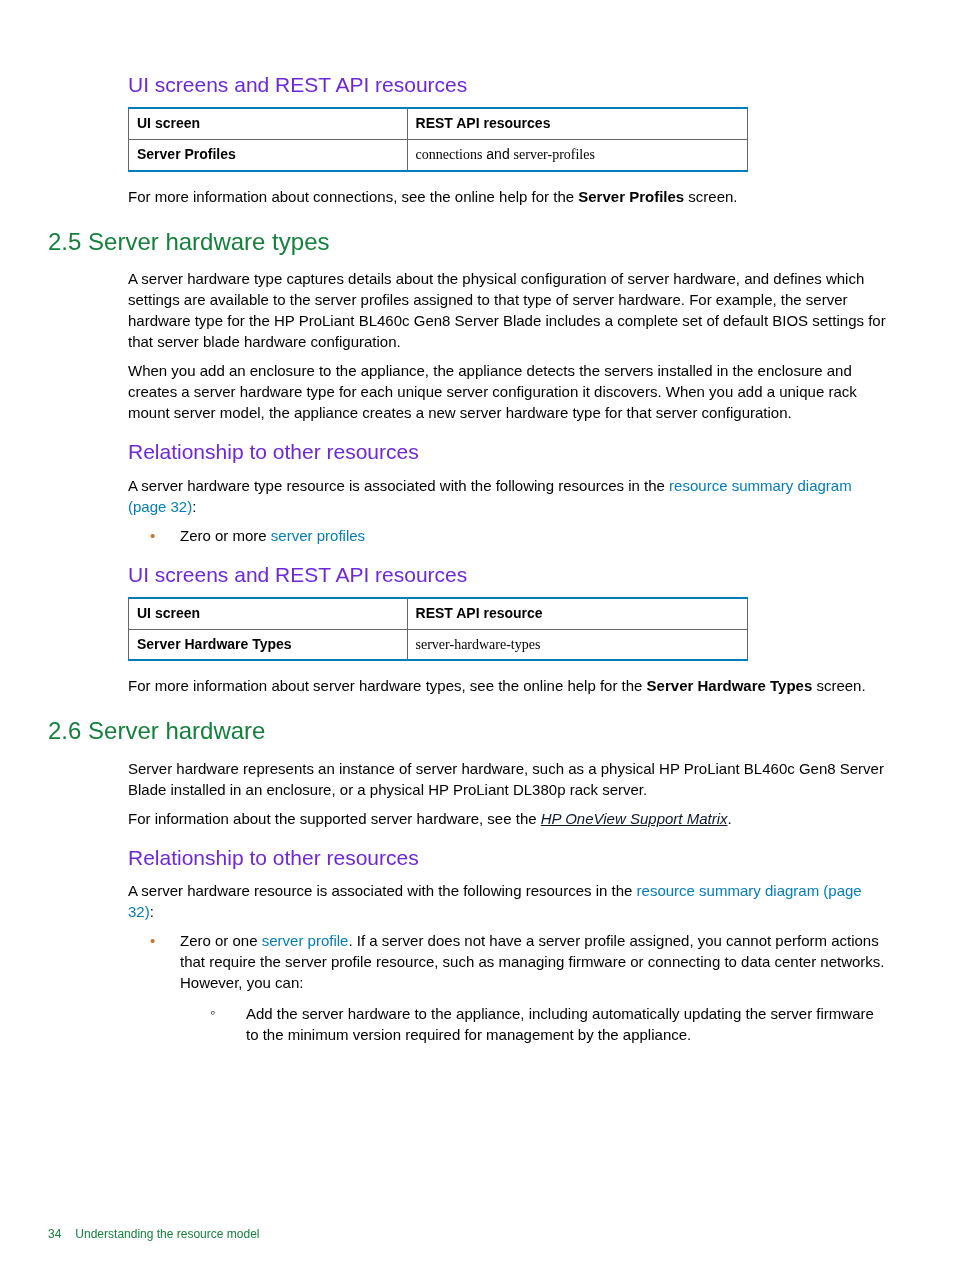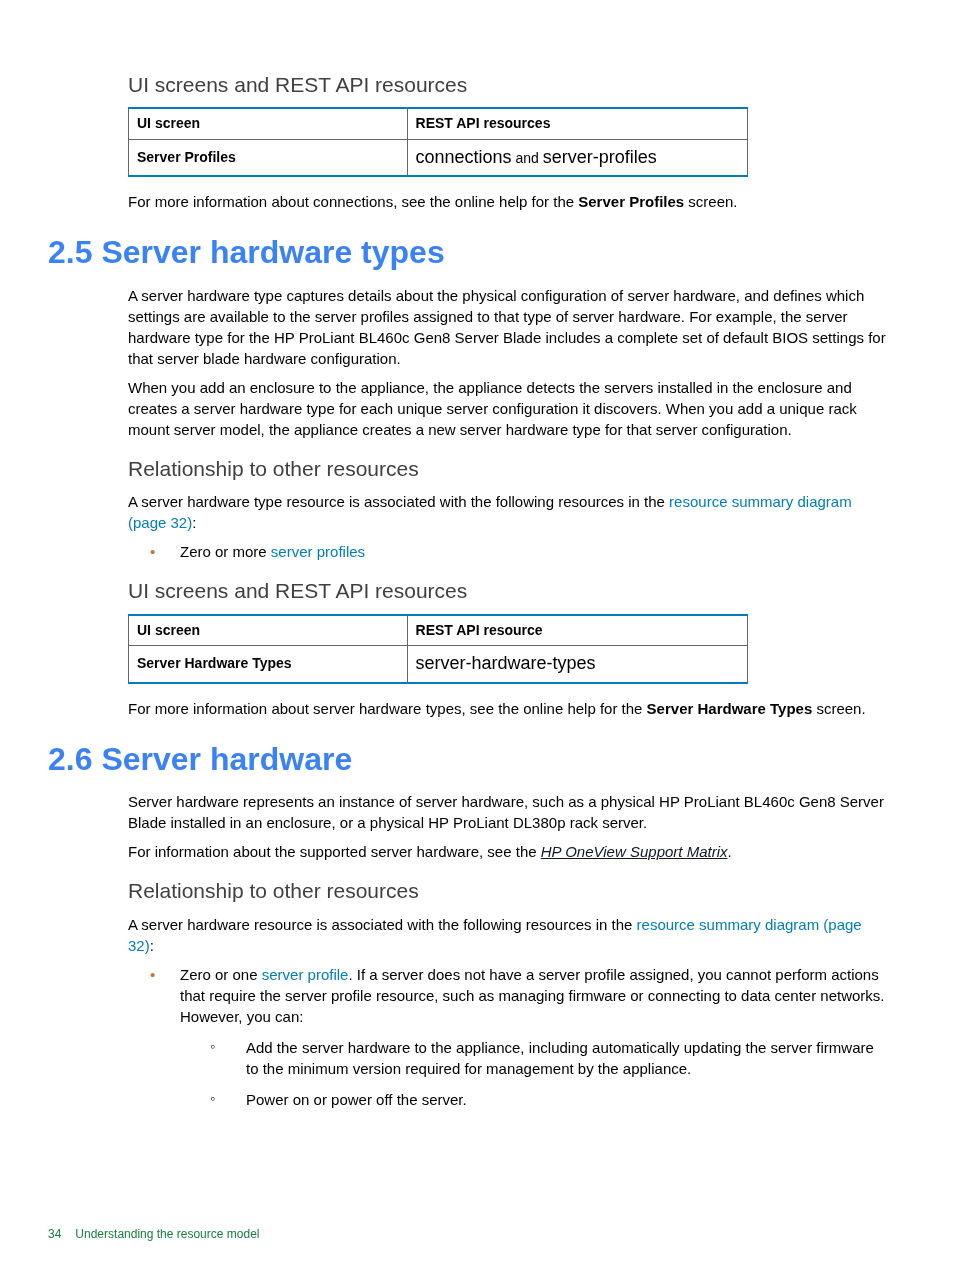--- a/index.html
+++ b/index.html
@@ -6,28 +6,28 @@
     font-family: Arial, Helvetica, sans-serif;
     margin: 0;
     padding: 56px 64px 40px 48px;
     font-size: 15px;
     line-height: 1.4;
     color: #000;
     width: 954px;
     box-sizing: border-box;
   }
   h2.section {
-    color: #3b82f6;
+    color: #15803d;
     font-family: "Segoe UI Light", "Helvetica Neue", Arial, sans-serif;
-    font-weight: 700;
-    font-size: 32px;
+    font-weight: 400;
+    font-size: 24px;
     margin: 18px 0 10px 0;
   }
   h3.sub {
-    color: #404040;
+    color: #6d28d9;
     font-family: "Segoe UI Light", "Helvetica Neue", Arial, sans-serif;
     font-weight: 300;
     font-size: 21px;
     margin: 14px 0 8px 80px;
   }
   p.body {
     margin: 8px 0 8px 80px;
   }
   table {
     border-collapse: collapse;
@@ -41,21 +41,21 @@
     text-align: left;
   }
   table tr.topline th {
     border-top: 2.5px solid #007dba;
   }
   table tr:last-child td {
     border-bottom: 2.5px solid #007dba;
   }
   th { font-weight: bold; }
   .col1 { width: 45%; }
-  .mono { font-family: Liberation Sans, sans-serif; font-size: 18px; }
+  .mono { font-family: Liberation Serif, serif; font-size: 14px; }
   ul.bullets {
     margin: 6px 0 6px 102px;
     padding: 0;
   }
   ul.bullets > li {
     list-style: none;
     position: relative;
     padding-left: 30px;
     margin: 6px 0;
   }
@@ -143,20 +143,19 @@
 <p class="body">Server hardware represents an instance of server hardware, such as a physical HP ProLiant BL460c Gen8 Server Blade installed in an enclosure, or a physical HP ProLiant DL380p rack server.</p>
 <p class="body"><span>For information about the supported server hardware, see the </span><a href="#" class="ulink">HP OneView Support Matrix</a><span>.</span></p>
 
 <h3 class="sub">Relationship to other resources</h3>
 <p class="body"><span>A server hardware resource is associated with the following resources in the </span><a href="#" class="link">resource summary diagram (page 32)</a><span>:</span></p>
 <ul class="bullets">
   <li>
     <span>Zero or one </span><a href="#" class="link">server profile</a><span>. If a server does not have a server profile assigned, you cannot perform actions that require the server profile resource, such as managing firmware or connecting to data center networks. However, you can:</span>
     <ul class="circles">
       <li>Add the server hardware to the appliance, including automatically updating the server firmware to the minimum version required for management by the appliance.</li>
-      <li>Power on or power off the server.</li>
     </ul>
   </li>
 </ul>
 
 <div class="footer">
   <span class="pn">34</span><span>Understanding the resource model</span>
 </div>
 
 </body></html>

